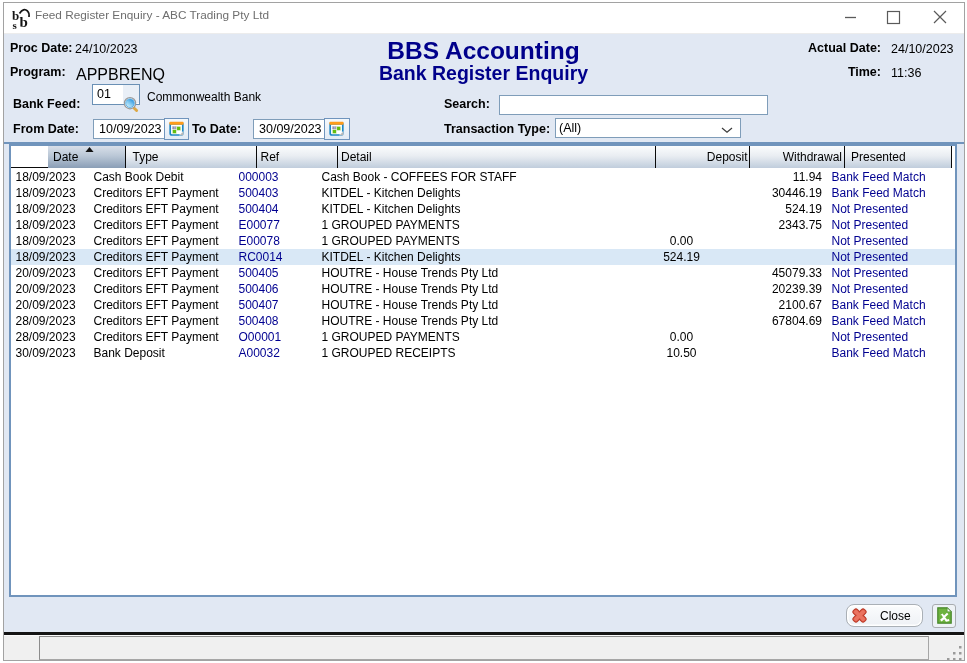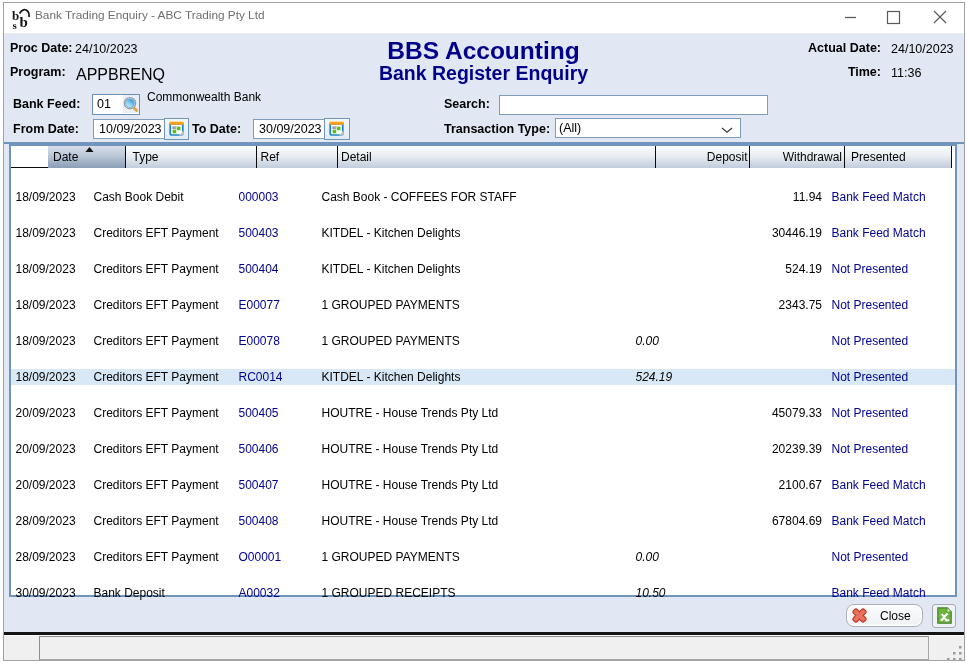--- a/index.html
+++ b/index.html
@@ -26,28 +26,28 @@
   .tbl { position:absolute; left:9px; top:143.5px; width:948px; height:453px;
          background:#fff; border:2px solid #7094bc; }
   .hdr { position:absolute; left:0; top:0; height:22px; display:flex;
          border-bottom:1px solid #0a0a0a;padding-left:37px; }
   .hc { height:22px; background:linear-gradient(180deg,#fbfcfd 0%,#e9edf2 45%,#c0cddc 100%);
         border-right:1px solid #0a0a0a; font-size:12px; color:#000;
         padding:4.5px 0 0 8px; }
   .hc1 { background:linear-gradient(180deg,#d8dfe9 0%,#bac7d6 45%,#8a9eb6 100%); }
   .rows { position:absolute; left:0; top:23px; width:944px; }
   .r { display:flex; height:16px; font-size:12px; line-height:16px;
-       white-space:nowrap;margin-top:20px; }
+       white-space:nowrap; }
   .r.sel { background:#d9e8f6; }
   .c { overflow:hidden; }
   .cd { width:77.5px; padding-left:4.5px; }
   .ct { width:147.5px; padding-left:5px; }
   .cr { width:81px; padding-left:2.5px; color:#000090; }
   .cdet { width:318.5px; padding-left:4.5px; }
-  .cdep { width:94px; text-align:left; padding-right:2px;font-style:italic; }
+  .cdep { width:94px; text-align:center; padding-right:2px; }
   .cw { width:95px; text-align:right; padding-right:2.5px; }
   .cp { width:107px; padding-left:7px; color:#000090; }
   
   .blackline { position:absolute; left:0; top:632.4px; width:965px; height:2.2px; background:#141414; }
   .lightline { position:absolute; left:0; top:634.6px; width:965px; height:1.5px; background:#fbfbfb; }
   .statusbar { position:absolute; left:0; top:636px; width:965px; height:25px; background:#f0f0f0; }
   .statusfield { position:absolute; left:39px; top:0px; width:890px; height:23.5px;
                  background:#f0f0f0; border:1px solid #a6a6a6; border-top-color:#8c8c8c;
                  border-left-color:#8c8c8c; }
   .closebtn { position:absolute; left:846px; top:604px; width:77px; height:23px;
@@ -62,21 +62,21 @@
 <div class="win">
 <div class="shift">
 
   <div class="titlebar">
     <svg style="position:absolute;left:12px;top:7px" width="20" height="22" viewBox="0 0 20 22">
       <text x="0" y="13" font-family="Liberation Serif" font-weight="bold" font-size="13" fill="#151515">b</text>
       <text x="0.5" y="21.5" font-family="Liberation Serif" font-weight="bold" font-size="11" fill="#151515">s</text>
       <text x="7.5" y="20" font-family="Liberation Serif" font-weight="bold" font-size="15" fill="#151515">b</text>
       <path d="M7.5 6.5 Q 11.5 0.5 15.5 4 Q 17.5 6 17 10" fill="none" stroke="#151515" stroke-width="1.7"></path>
     </svg>
-    <div class="titletxt">Bank Trading Enquiry - ABC Trading Pty Ltd</div>
+    <div class="titletxt">Feed Register Enquiry - ABC Trading Pty Ltd</div>
     <svg class="tbtn" style="left:842px" width="20" height="34">
           <line x1="3" y1="17.5" x2="14" y2="17.5" stroke="#5a5a5a" stroke-width="1.3"></line>
         </svg>
     <svg class="tbtn" style="left:884px" width="20" height="34">
           <rect x="3.5" y="11.5" width="12" height="12" fill="none" stroke="#5a5a5a" stroke-width="1.2"></rect>
         </svg>
     <svg class="tbtn" style="left:930px" width="20" height="34">
           <path d="M4 11 L16 23 M16 11 L4 23" stroke="#5a5a5a" stroke-width="1.2"></path>
         </svg>
   </div>
@@ -86,21 +86,21 @@
   <div class="lbl" style="left:10px; top:65px;">Program:</div>
   <div class="val" style="left:76px; top:66px; font-size:16px;">APPBRENQ</div>
   <div class="ttl1">BBS Accounting</div>
   <div class="ttl2">Bank Register Enquiry</div>
   <div class="lbl" style="left:700px; top:41px; width:181px; text-align:right;">Actual Date:</div>
   <div class="val" style="left:891px; top:42px;">24/10/2023</div>
   <div class="lbl" style="left:700px; top:65px; width:181px; text-align:right;">Time:</div>
   <div class="val" style="left:891px; top:66px;">11:36</div>
 
   <div class="lbl" style="left:13px; top:97px;">Bank Feed:</div>
-  <div class="inp" style="left:92px; top:94px; width:48px; height:20.5px; border:1.5px solid #6a90b5; font-size:12.5px; padding:2px 0 0 4px;">01<div style="position:absolute; right:0; top:0; width:16px; height:17.5px; background:#e9eff7;"></div></div>
+  <div class="inp" style="left:92px; top:84px; width:48px; height:20.5px; border:1.5px solid #6a90b5; font-size:12.5px; padding:2px 0 0 4px;">01<div style="position:absolute; right:0; top:0; width:16px; height:17.5px; background:#e9eff7;"></div></div>
   <svg style="position:absolute; left:123px; top:95.5px;" width="17" height="17" viewBox="0 0 17 17">
     <defs>
           <linearGradient id="lens" x1="0.8" y1="0.1" x2="0.2" y2="0.9">
       <stop offset="0" stop-color="#2f96e0"></stop>
             <stop offset="0.45" stop-color="#79c4ef"></stop>
             <stop offset="1" stop-color="#cdeefa"></stop>
     </linearGradient>
         </defs>
     <path d="M11.2 10.2 l3.4 3.4 a1.4 1.4 0 0 1 -2 2 l-3.4 -3.4 z" fill="#dda845"></path>
     <circle cx="7" cy="7.2" r="5.6" fill="#fff" stroke="#9a9a9a" stroke-width="1.3"></circle>

